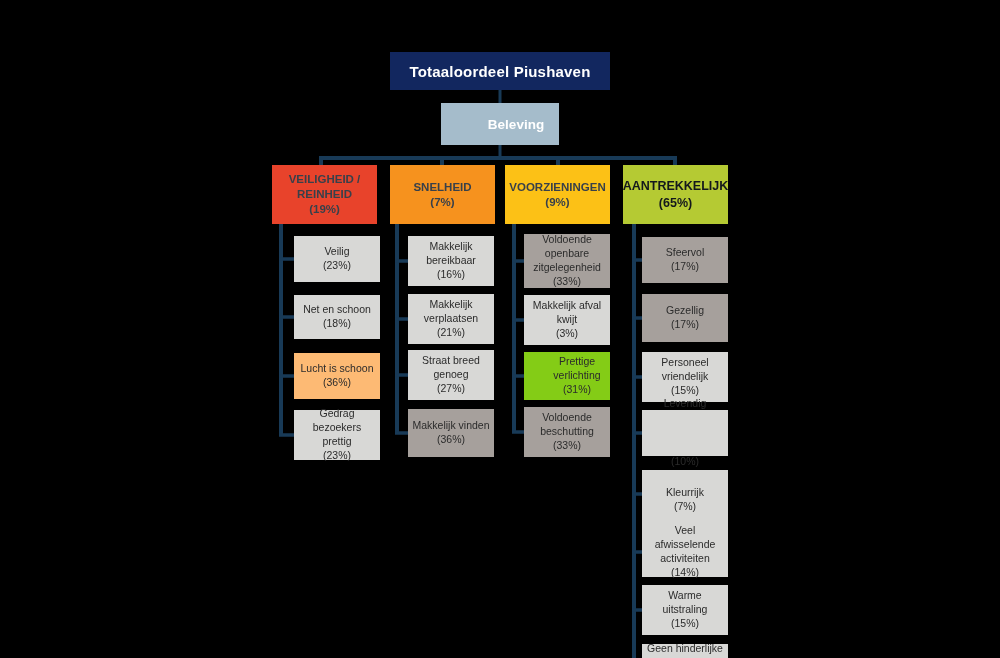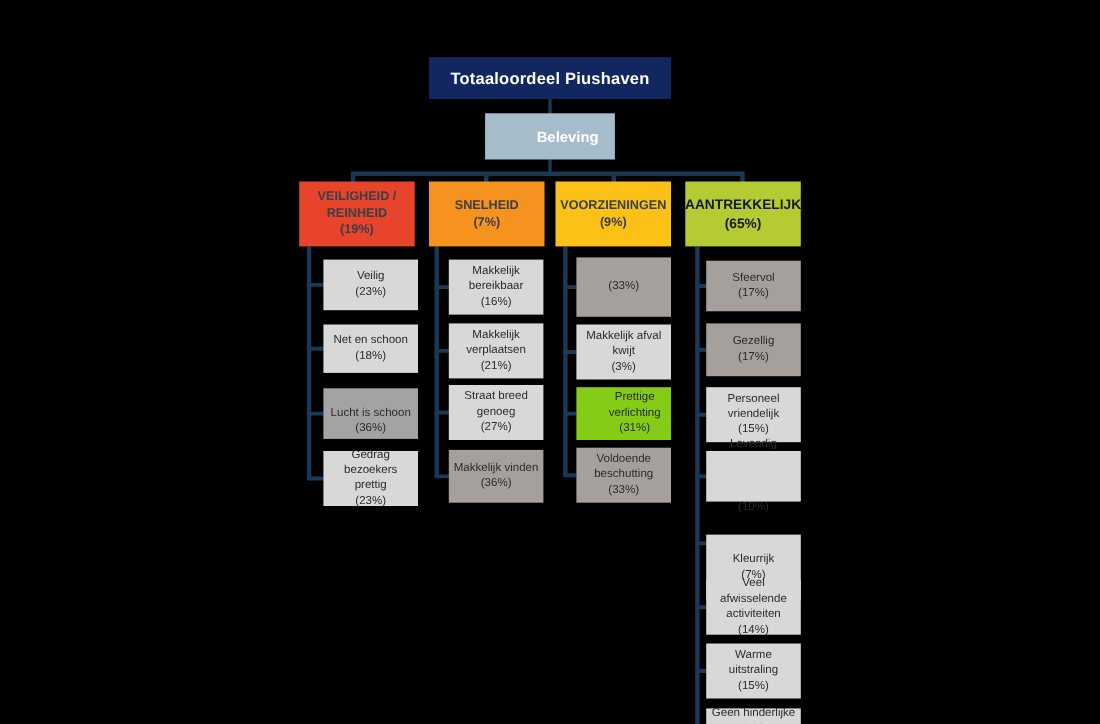--- a/index.html
+++ b/index.html
@@ -20,21 +20,21 @@
   .item .pct{margin-top:0px;}
   .c0{left:294px}.c1{left:408px}.c2{left:524px}.c3{left:642px}
   
   .p00{top:194px;height:46px}.p01{top:253px;height:44px}.p02{top:311px;height:46px}.p03{top:368px;height:50px}
   
   .p10{top:194px;height:50px}.p11{top:252px;height:50px}.p12{top:308px;height:50px}.p13{top:367px;height:48px}
   
   .p20{top:192px;height:54px}.p21{top:253px;height:50px}.p22{top:310px;height:48px}.p23{top:365px;height:50px}
   
   .p30{top:195px;height:46px}.p31{top:252px;height:48px}.p32{top:310px;height:50px}.p33{top:368px;height:46px}
-  .p34{top:444px;height:60px}.p35{top:485px;height:50px}.p36{top:543px;height:50px}.p37{top:602px;height:38px}
+  .p34{top:428px;height:60px}.p35{top:485px;height:50px}.p36{top:543px;height:50px}.p37{top:602px;height:38px}
 </style>
 </head>
 <body>
 
 <div class="stage">
 
   <svg class="connectors" viewBox="0 0 1000 658" fill="none" stroke="#183a57">
     <path stroke-width="3" d="M500 48 V62 M500 103 V114"></path>
     <path stroke-width="4" d="M321 116 H675 M321 114 V124 M442 114 V124 M558 114 V124 M675 114 V124"></path>
     <path stroke-width="4" d="M281 182 V393 M397 182 V391 M514 182 V390 M634 182 V627"></path>
@@ -70,21 +70,21 @@
   </div>
 
   <div class="node item c0 p00" style="background: rgb(216, 216, 214);">
     <div>Veilig</div>
     <div class="pct">(23%)</div>
   </div>
   <div class="node item c0 p01" style="background: rgb(216, 216, 214);">
     <div>Net en schoon</div>
     <div class="pct">(18%)</div>
   </div>
-  <div class="node item c0 p02" style="background: #a3a3a3; justify-content: flex-end;">
+  <div class="node item c0 p02" style="background: #fdba74;">
     <div>Lucht is schoon</div>
     <div class="pct">(36%)</div>
   </div>
   <div class="node item c0 p03" style="background: rgb(216, 216, 214);">
     <div>Gedrag bezoekers prettig</div>
     <div class="pct">(23%)</div>
   </div>
 
   <div class="node item c1 p10" style="background: rgb(216, 216, 214);">
     <div>Makkelijk bereikbaar</div>
@@ -97,20 +97,21 @@
   <div class="node item c1 p12" style="background: rgb(216, 216, 214);">
     <div>Straat breed genoeg</div>
     <div class="pct">(27%)</div>
   </div>
   <div class="node item c1 p13" style="background: rgb(166, 160, 156);">
     <div>Makkelijk vinden</div>
     <div class="pct">(36%)</div>
   </div>
 
   <div class="node item c2 p20" style="background: rgb(166, 160, 156);">
+    <div>Voldoende openbare zitgelegenheid</div>
     <div class="pct">(33%)</div>
   </div>
   <div class="node item c2 p21" style="background: rgb(216, 216, 214);">
     <div>Makkelijk afval kwijt</div>
     <div class="pct">(3%)</div>
   </div>
   <div class="node item c2 p22" style="background: #84cc16; padding-left: 24px;">
     <div>Prettige verlichting</div>
     <div class="pct">(31%)</div>
   </div>

